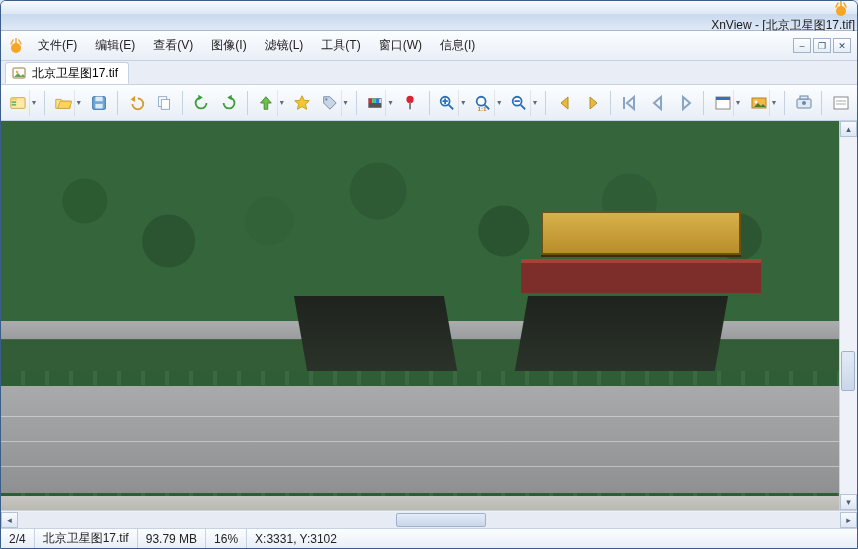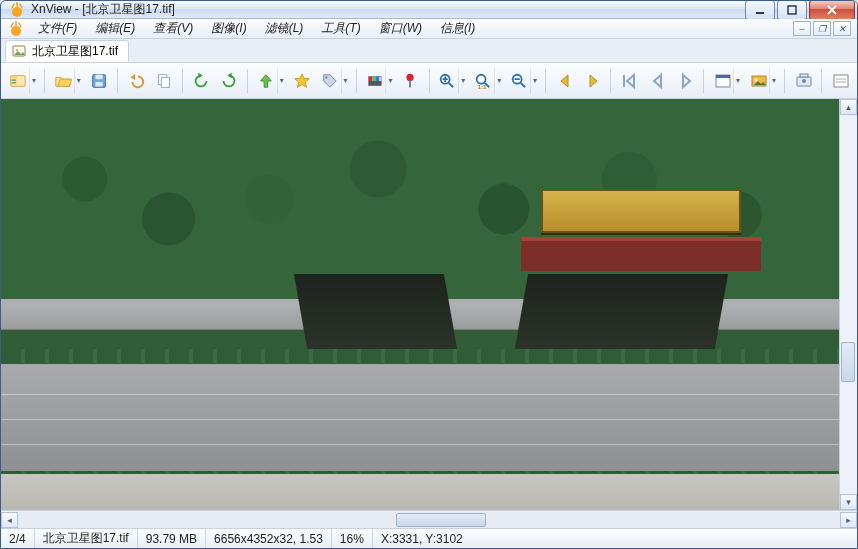--- a/index.html
+++ b/index.html
@@ -1,25 +1,25 @@
 <!DOCTYPE html>
 <html><head>
 <meta charset="utf-8">
 <style>
   * { box-sizing: border-box; margin: 0; padding: 0; font-family: "Microsoft YaHei", "Segoe UI", Tahoma, sans-serif; }
   body { width: 858px; height: 549px; overflow: hidden; background: #dde4ec; }
   .window { width: 858px; height: 549px; display:flex; flex-direction:column; border:1px solid #3a5d8a; border-radius:6px 6px 0 0; overflow:hidden; background:#e9eef6; box-shadow:0 0 0 1px #fff inset;}
-  .titlebar { height:18px; background:linear-gradient(#f8fbff,#dce7f5 45%,#cad9ee 46%,#dfe9f6); display:flex; align-items:center; padding:0 2px 0 8px; border-bottom:1px solid #a9b8cd;}
+  .titlebar { height:30px; background:linear-gradient(#f8fbff,#dce7f5 45%,#cad9ee 46%,#dfe9f6); display:flex; align-items:flex-end; padding:0 2px 0 8px; border-bottom:1px solid #a9b8cd;flex-direction:column;}
   .titlebar .app-icon{width:16px;height:16px;margin-right:6px;display:inline-flex;align-items:center;justify-content:center;font-size:12px;}
   .titlebar .title{font-size:12px;color:#1a1a1a;flex:0 0 auto;}
   .titlebar .spacer{flex:1;}
   .win-btns{display:flex;gap:0;}
   .win-btn{width:30px;height:20px;border:1px solid #6a88ad;border-radius:3px;margin-left:2px;background:linear-gradient(#f4f8ff,#d5e2f3);display:flex;align-items:center;justify-content:center;font-size:11px;color:#2a3a52;}
   .win-btn.close{width:46px;background:linear-gradient(#f6c9c2,#e08173 45%,#c9513d 46%,#e27c67);color:#fff;border-color:#8a2f22;}
-  .menubar{height:20px;background:linear-gradient(#fcfeff,#e8eef7);display:flex;align-items:center;padding:1px 6px;border-bottom:1px solid #c6d2e1;font-size:12px;color:#222;font-style:italic;}
+  .menubar{height:30px;background:linear-gradient(#fcfeff,#e8eef7);display:flex;align-items:center;padding:1px 6px;border-bottom:1px solid #c6d2e1;font-size:12px;color:#222;}
   .menubar .m-icon{width:18px;height:18px;margin-right:4px;display:inline-flex;align-items:center;justify-content:center;}
   .menubar .menu{padding:2px 9px;cursor:default;}
   .mdi-btns{margin-left:auto;display:flex;gap:2px;}
   .mdi-btn{width:18px;height:15px;border:1px solid #9fb2c9;background:linear-gradient(#fdfeff,#e6edf6);display:flex;align-items:center;justify-content:center;font-size:9px;color:#33506f;}
   .tabstrip{height:24px;background:#e9eef6;display:flex;align-items:flex-end;padding:2px 4px 0 4px;border-bottom:1px solid #c6d2e1;font-size:12px;}
   .tab{height:22px;background:#fff;border:1px solid #c6d2e1;border-bottom:1px solid #fff;border-radius:3px 3px 0 0;display:flex;align-items:center;padding:0 10px 0 6px;gap:6px;}
   .tab .tab-icon{width:14px;height:14px;display:inline-flex;align-items:center;justify-content:center;font-size:10px;color:#7b4a18;}
   .toolbar{height:36px;background:linear-gradient(#fcfeff,#e8eef7);border-bottom:1px solid #c6d2e1;display:flex;align-items:center;padding:2px 4px;gap:2px;overflow:hidden;}
   .tbtn{min-width:26px;height:28px;border:1px solid transparent;border-radius:3px;display:flex;align-items:center;justify-content:center;padding:0 3px;}
   .tbtn.combo{padding-right:0;}
@@ -339,18 +339,17 @@
     <div class="sc-track">
       <div class="sc-thumb" style="left:46%;width:90px;"></div>
     </div>
     <div class="sc-btn" style="right:0;">▸</div>
   </div>
 
   <div class="statusbar">
     <div class="cell">2/4</div>
     <div class="cell">北京卫星图17.tif</div>
     <div class="cell">93.79 MB</div>
-    <div class="cell">6656x4352x32, 1.53</div>
     <div class="cell">16%</div>
     <div class="cell" style="border-right:none">X:3331, Y:3102</div>
   </div>
 
 </div>
 
 </body></html>

